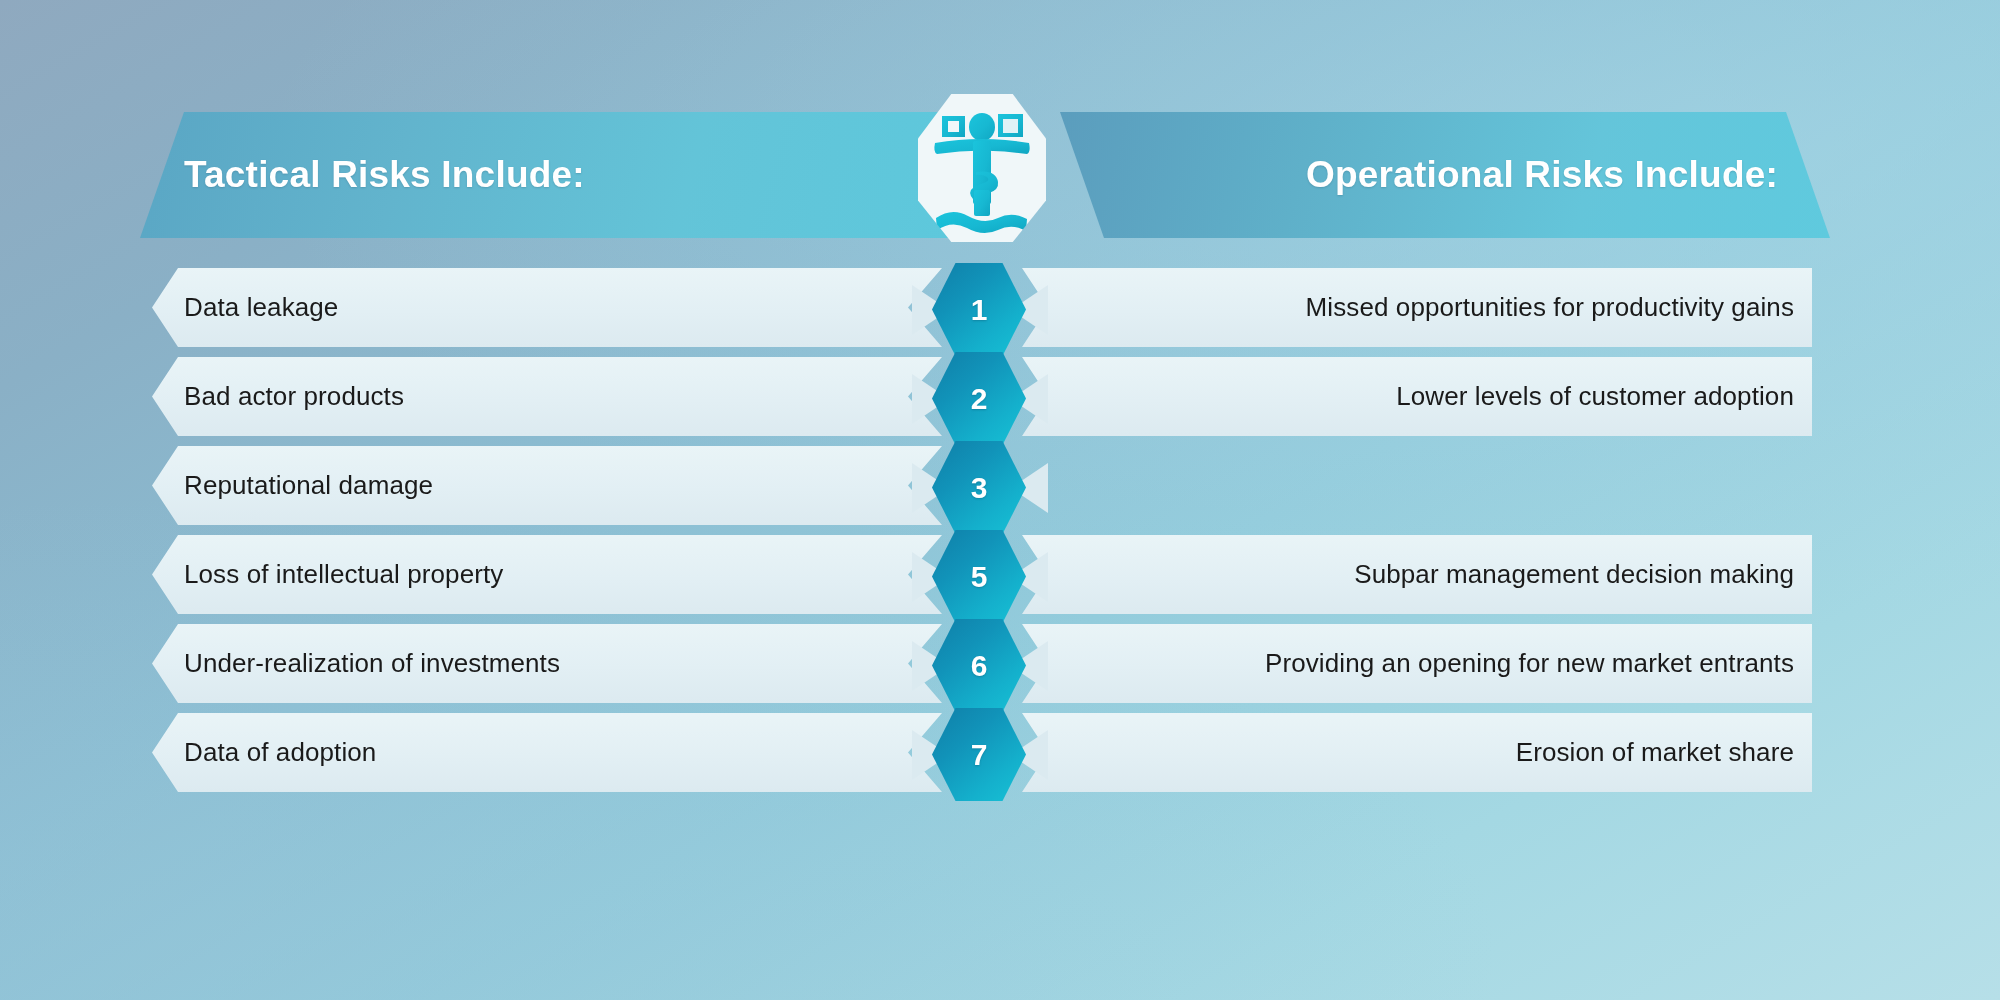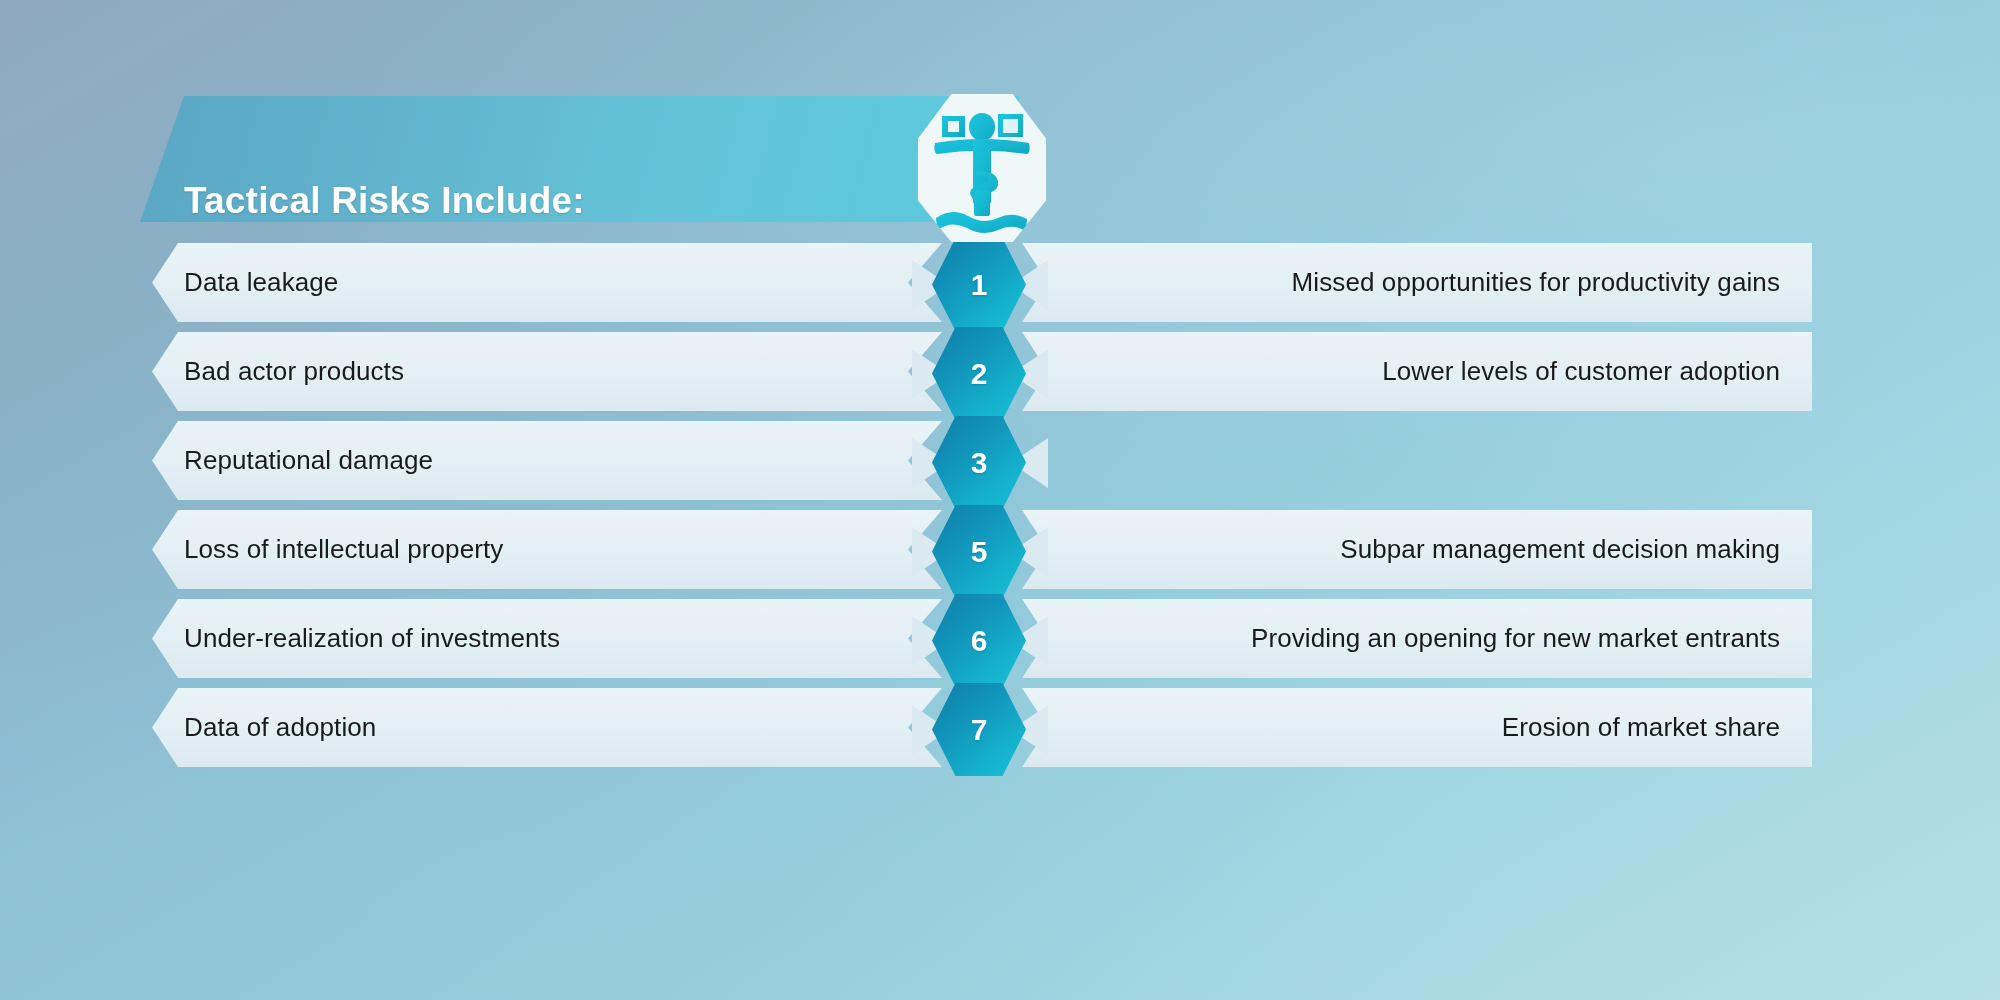--- a/index.html
+++ b/index.html
@@ -33,24 +33,24 @@
   }
 
   .stage {
     position: absolute;
     inset: 0;
   }
 
   
   .banner {
     position: absolute;
-    top: 96px;
+    top: 112px;
     height: 126px;
     display: flex;
-    align-items: flex-end;
+    align-items: center;
     box-sizing: border-box;
   }
   .banner-left {
     left: 140px;
     width: 880px;
     background: linear-gradient(105deg, #5aa6c4 0%, #62b4cd 30%, #63c4d8 62%, #5cc9dd 100%);
     clip-path: polygon(44px 0, 100% 0, calc(100% - 44px) 100%, 0 100%, 44px 0);
     padding-left: 44px;
     justify-content: flex-start;
     filter: drop-shadow(0 4px 6px rgba(40,80,100,0.18));
@@ -81,21 +81,21 @@
     width: 128px;
     height: 148px;
     background: #f0f7f9;
     clip-path: polygon(26% 0, 74% 0, 100% 30%, 100% 72%, 74% 100%, 26% 100%, 0 72%, 0 30%);
     filter: drop-shadow(0 3px 6px rgba(40,80,110,0.25));
     z-index: 6;
   }
   .center-badge svg { position: absolute; left: 0; top: 0; }
 
   
-  .rows { position: absolute; top: 240px; left: 0; width: 100%; }
+  .rows { position: absolute; top: 265px; left: 0; width: 100%; }
   .row {
     position: relative;
     height: 89px;
   }
 
   .bar {
     position: absolute;
     top: 3px;
     height: 79px;
     background: linear-gradient(180deg, #e9f4f7 0%, #e2eff4 55%, #dceaf0 100%);
@@ -126,21 +126,21 @@
     width: 790px;
     clip-path: polygon(
       34px 0,
       100% 0,
       100% 100%,
       34px 100%,
       0 100%,
       26px 50%,
       0 0
     );
-    padding-right: 32px;
+    padding-right: 18px;
     justify-content: flex-end;
   }
 
   .bar-label {
     font-size: 26px;
     color: #1a1a1a;
     white-space: nowrap;
     letter-spacing: 0.1px;
   }
 
@@ -182,20 +182,23 @@
 <body>
 
 <div class="bg-wash"></div>
 
 <div class="stage">
 
   <div class="banner banner-left">
     <span class="banner-title">Tactical Risks Include:</span>
   </div>
 
+  <div class="banner banner-right">
+    <span class="banner-title">Operational  Risks Include:</span>
+  </div>
 
   <div class="center-badge">
     <svg width="128" height="148" viewBox="0 0 128 148" xmlns="http://www.w3.org/2000/svg" aria-hidden="true">
       <defs>
         <linearGradient id="icoG" x1="0" y1="0" x2="1" y2="1">
           <stop offset="0%" stop-color="#1bc4dc"></stop>
           <stop offset="55%" stop-color="#17b8d2"></stop>
           <stop offset="100%" stop-color="#0fa6c2"></stop>
         </linearGradient>
       </defs>

